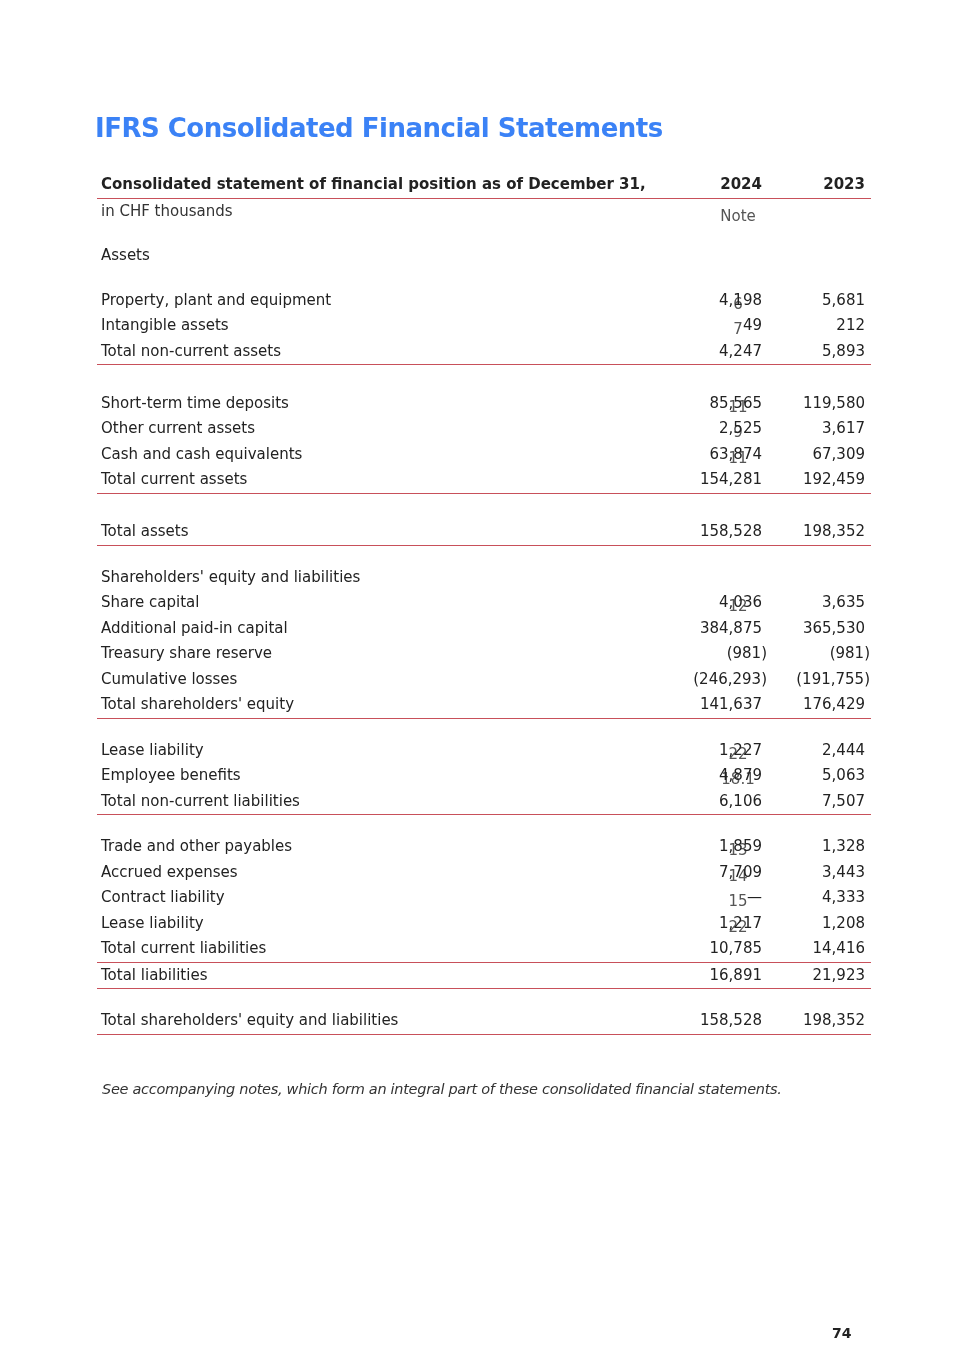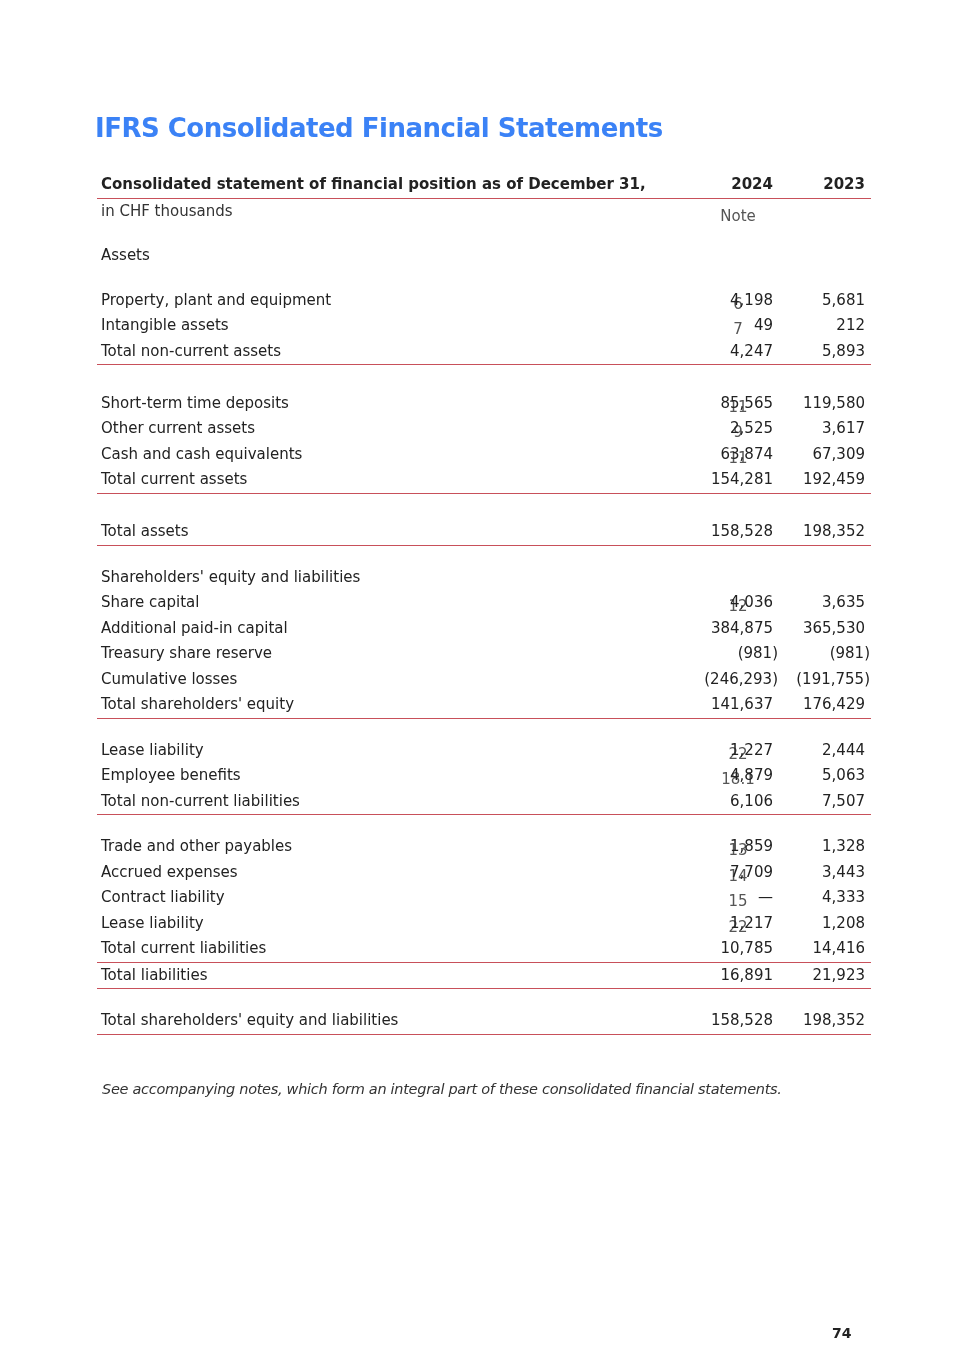--- a/index.html
+++ b/index.html
@@ -5,21 +5,21 @@
   html, body { margin: 0; padding: 0; background: #ffffff; }
   body { width: 968px; height: 1365px; position: relative; overflow: hidden;
          font-family: "DejaVu Sans", sans-serif; color: #222; }
   .title { position: absolute; left: 95px; top: 113px; font-size: 26px; font-weight: bold;
            color: #3b82f6; letter-spacing: -0.5px; margin: 0; text-align: right; }
   .table { position: absolute; left: 97px; top: 172px; width: 774px; }
   .row { position: relative; height: 25.5px; font-size: 15px; }
   .row .label { position: absolute; left: 4px; top: 3px; white-space: nowrap; }
   .row .note { position: absolute; left: 600px; width: 82px; text-align: center; top: 7px;
                font-size: 15px; color: #555; }
-  .row .v24 { position: absolute; right: 98px; top: 3px; }
+  .row .v24 { position: absolute; right: 109px; top: 3px; }
   .row .v23 { position: absolute; right: 6px; top: 3px; text-align: right; }
   .row.neg .v24, .row.neg .v23 { margin-right: -5px; }
   .row.bold { font-weight: normal; }
   .row.rule { border-bottom: 1px solid #c8505a; }
   .row.header .label, .row.header .v24, .row.header .v23 { font-weight: bold; font-size: 15px; top: 3px; }
   .row.sub .label { color: #333; }
   .row.sub .note { top: 8px; }
   .gap { height: 25.5px; }
   .gap-s { height: 19px; }
   .footnote { position: absolute; left: 102px; top: 1081px; font-size: 14.5px; font-style: italic; color: #333; letter-spacing: -0.3px; text-align: center; }

